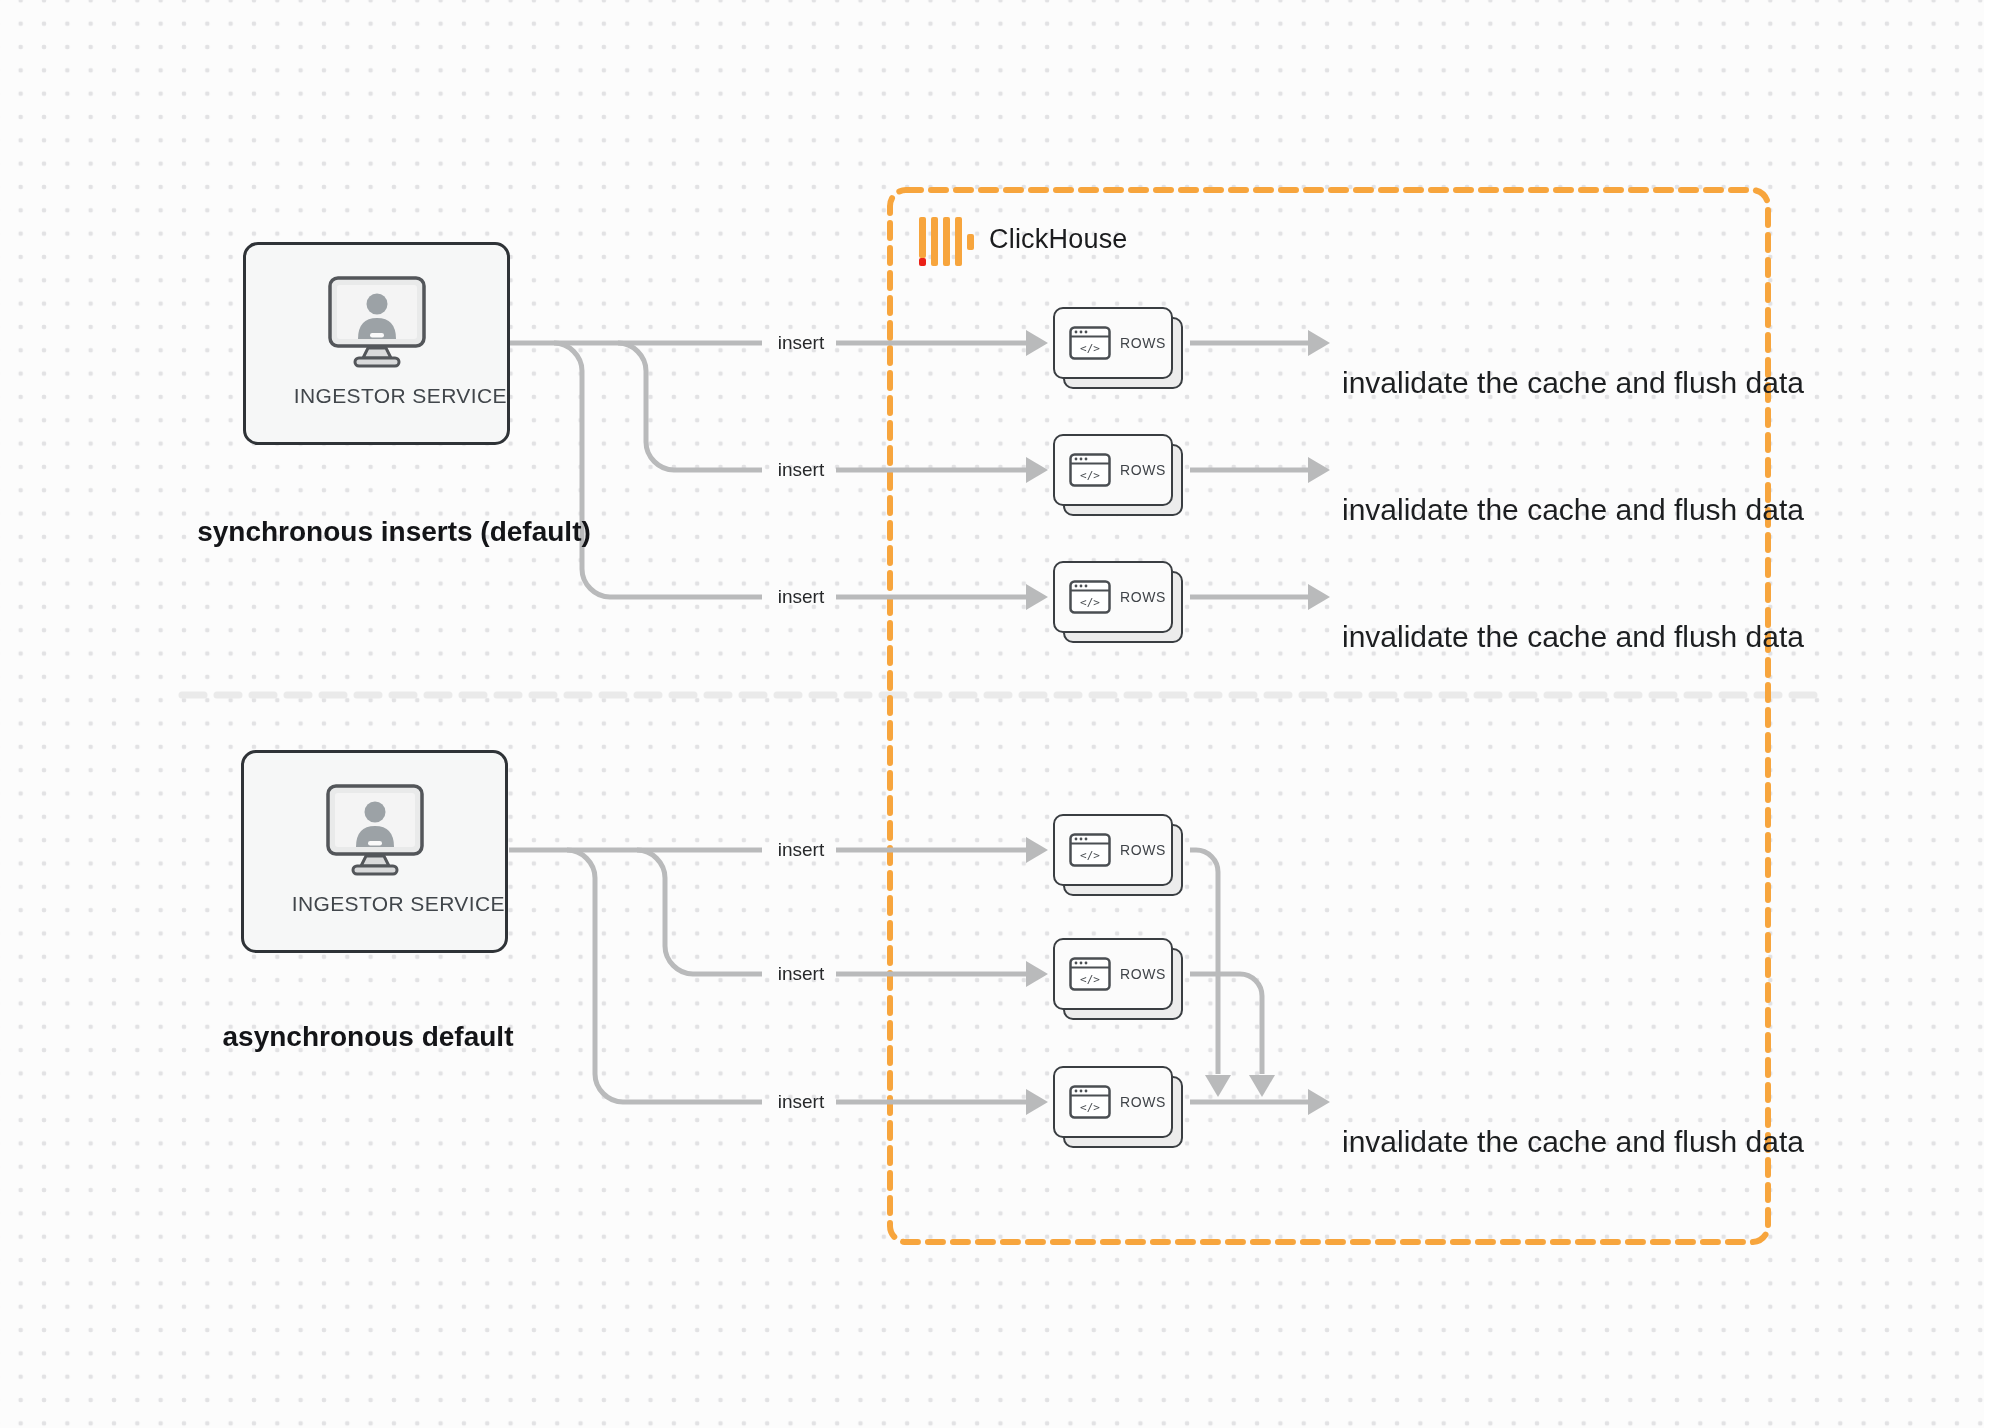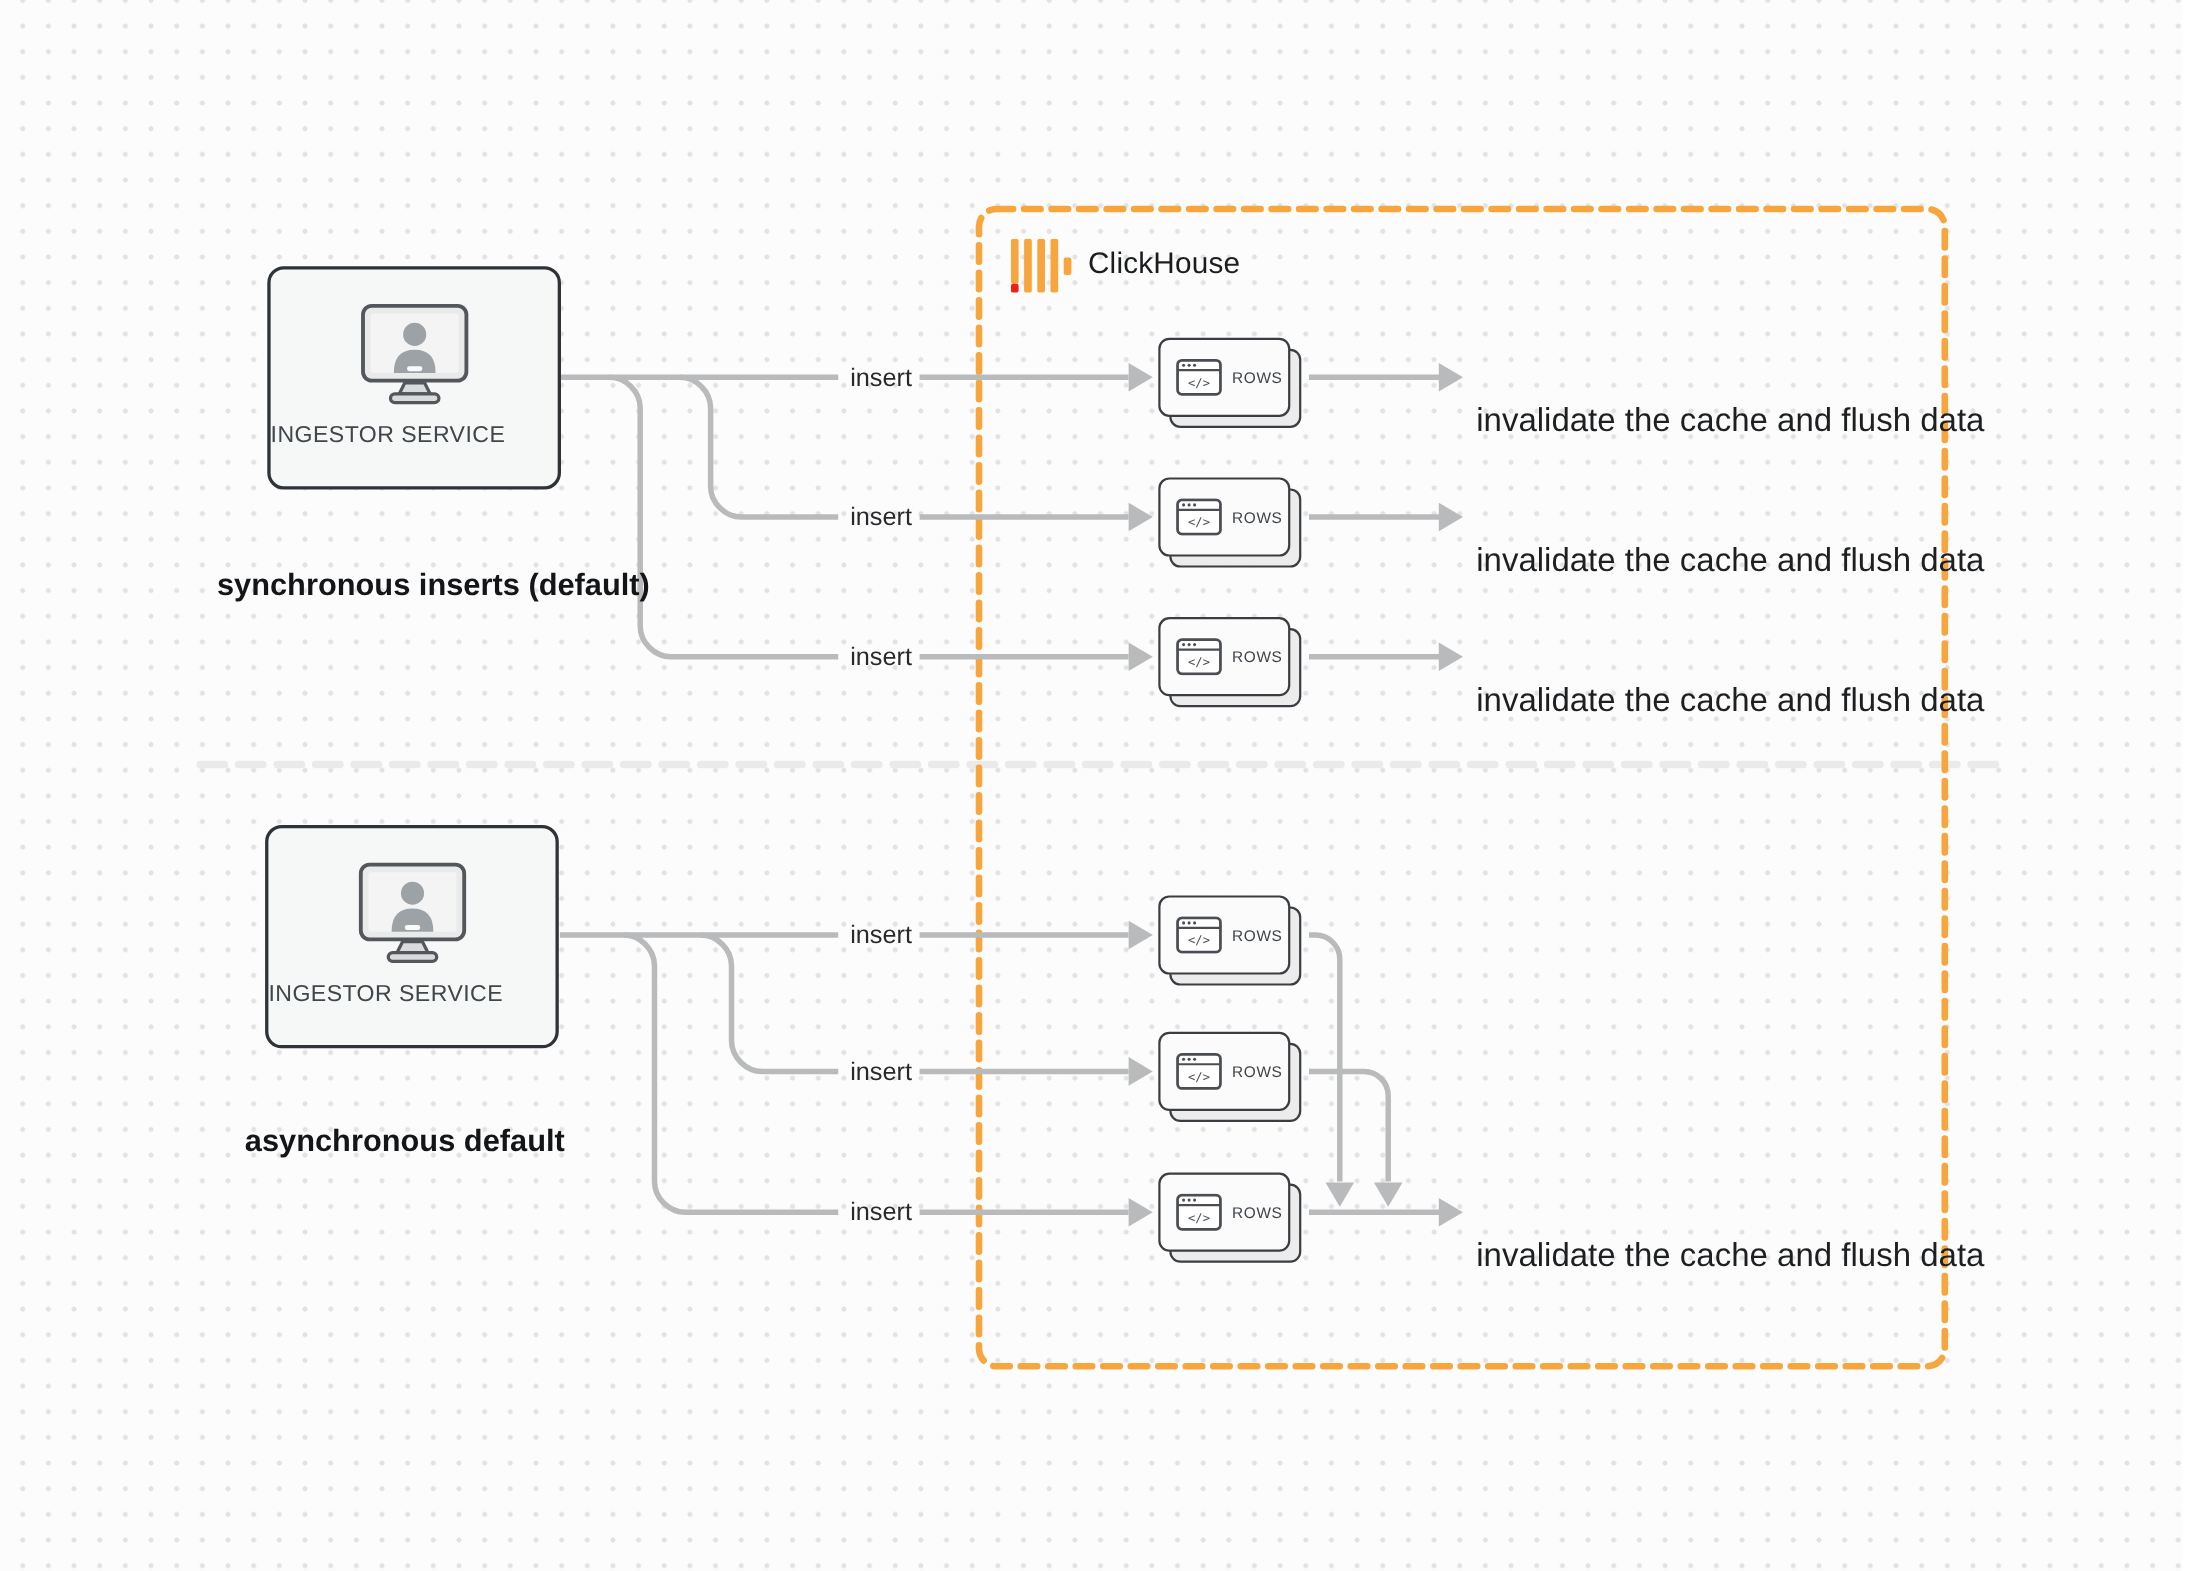--- a/index.html
+++ b/index.html
@@ -18,21 +18,21 @@
 
   
   .ingestor {
     position:absolute; width:267px; height:203px;
     background:#F6F7F7; border:3.5px solid #2F3337; border-radius:15px;
   }
   .ingestor.pos-top    { left:243px; top:242px; }
   .ingestor.pos-bottom { left:241px; top:750px; }
   .ingestor .monitor { position:absolute; left:50%; top:30px; transform:translateX(-50%); }
   .ingestor-label {
-    position:absolute; bottom:34px; width:100%; text-align:left;
+    position:absolute; bottom:34px; width:100%; text-align:right;
     font-size:21px; color:#41464B; letter-spacing:0.4px;
   }
 
   
   .caption {
     position:absolute; transform:translate(-50%,-50%);
     font-size:28px; font-weight:700; color:#141518; white-space:nowrap;
   }
   .caption.sync  { left:394px; top:532px; }
   .caption.async { left:368px; top:1037px; }
@@ -40,21 +40,21 @@
   
   .ch-logo-bars { position:absolute; left:919px; top:217px; }
   .ch-logo-text {
     position:absolute; left:989px; top:224px;
     font-size:27px; font-weight:500; color:#1B1C1E; letter-spacing:0.2px;
   }
 
   
   .insert-label {
     position:absolute; transform:translate(-50%,-50%);
-    font-size:23px; color:#27292B; white-space:nowrap;
+    font-size:19px; color:#27292B; white-space:nowrap;
   }
   .ins-1 { left:801px; top:343px; }
   .ins-2 { left:801px; top:470px; }
   .ins-3 { left:801px; top:597px; }
   .ins-4 { left:801px; top:850px; }
   .ins-5 { left:801px; top:974px; }
   .ins-6 { left:801px; top:1102px; }
 
   
   .invalidate-label {

